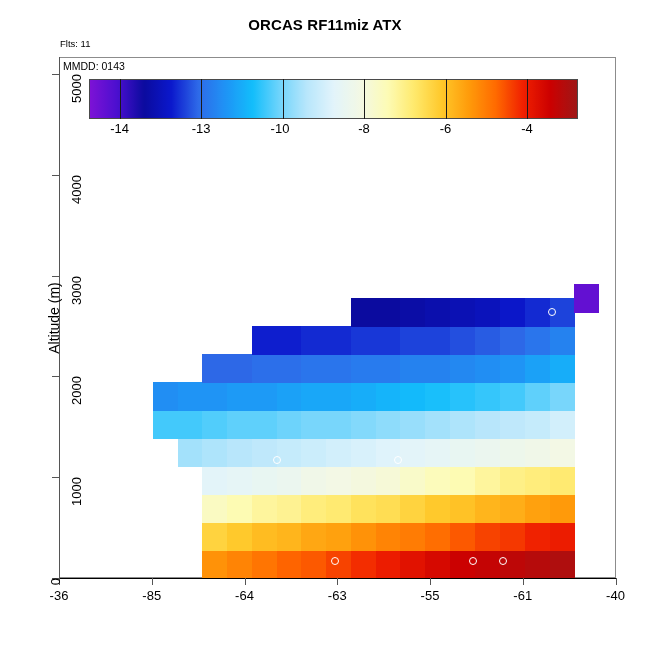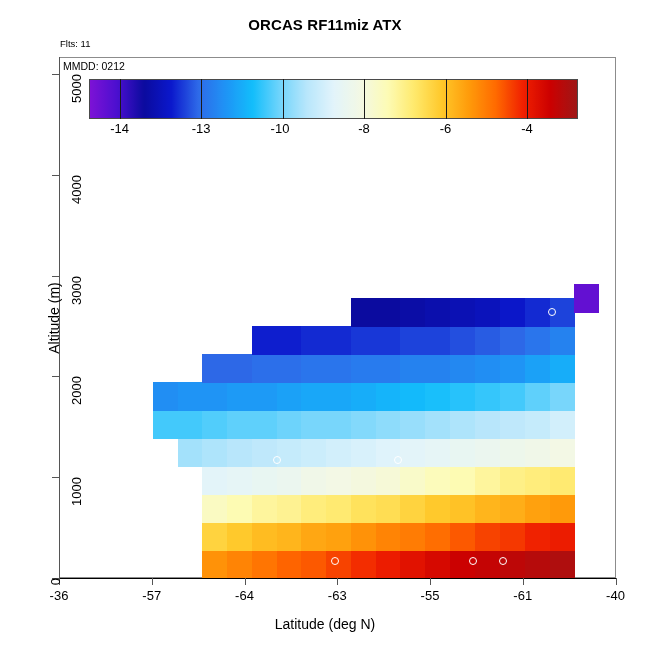--- a/index.html
+++ b/index.html
@@ -162,21 +162,21 @@
 <body>
 
 <div id="root">
 
   <div id="plot-title">ORCAS RF11miz ATX</div>
 
   <div id="flts-label">Flts: 11</div>
 
   <div id="plot-frame"></div>
 
-  <div id="mmdd-label">MMDD: 0212</div>
+  <div id="mmdd-label">MMDD: 0143</div>
 
   <div id="data-layer">
       <div class="data-cell" style="left: 201.835px; top: 549.978px; width: 25.3364px; height: 28.6224px; background: rgb(255, 146, 8);"></div>
       <div class="data-cell" style="left: 226.877px; top: 549.978px; width: 25.3364px; height: 28.6224px; background: rgb(255, 132, 5);"></div>
       <div class="data-cell" style="left: 251.92px; top: 549.978px; width: 25.3364px; height: 28.6224px; background: rgb(255, 117, 2);"></div>
       <div class="data-cell" style="left: 276.962px; top: 549.978px; width: 25.3364px; height: 28.6224px; background: rgb(254, 100, 0);"></div>
       <div class="data-cell" style="left: 301.077px; top: 549.978px; width: 25.3364px; height: 28.6224px; background: rgb(252, 89, 0);"></div>
       <div class="data-cell" style="left: 326.12px; top: 549.978px; width: 25.3364px; height: 28.6224px; background: rgb(247, 67, 0);"></div>
       <div class="data-cell" style="left: 351.162px; top: 549.978px; width: 25.3364px; height: 28.6224px; background: rgb(243, 45, 0);"></div>
       <div class="data-cell" style="left: 376.205px; top: 549.978px; width: 25.3364px; height: 28.6224px; background: rgb(236, 28, 0);"></div>
@@ -346,21 +346,21 @@
       <div class="cb-ticklabel" style="left: 438.062px;">-4</div>
     </div>
 
   <div id="axis-y-line"></div>
   <div id="axis-x-line"></div>
 
   <div id="ticks-layer">
       <div class="xtick" style="left: 59px;"></div>
       <div class="xticklabel" style="left: 59px;">-36</div>
       <div class="xtick" style="left: 151.75px;"></div>
-      <div class="xticklabel" style="left: 151.75px;">-57</div>
+      <div class="xticklabel" style="left: 151.75px;">-85</div>
       <div class="xtick" style="left: 244.5px;"></div>
       <div class="xticklabel" style="left: 244.5px;">-64</div>
       <div class="xtick" style="left: 337.25px;"></div>
       <div class="xticklabel" style="left: 337.25px;">-63</div>
       <div class="xtick" style="left: 430px;"></div>
       <div class="xticklabel" style="left: 430px;">-55</div>
       <div class="xtick" style="left: 522.75px;"></div>
       <div class="xticklabel" style="left: 522.75px;">-61</div>
       <div class="xtick" style="left: 615.5px;"></div>
       <div class="xticklabel" style="left: 615.5px;">-40</div>
@@ -371,18 +371,17 @@
       <div class="ytick" style="top: 376.4px;"></div>
       <div class="yticklabel" style="top: 376.4px;">2000</div>
       <div class="ytick" style="top: 275.6px;"></div>
       <div class="yticklabel" style="top: 275.6px;">3000</div>
       <div class="ytick" style="top: 174.8px;"></div>
       <div class="yticklabel" style="top: 174.8px;">4000</div>
       <div class="ytick" style="top: 74px;"></div>
       <div class="yticklabel" style="top: 74px;">5000</div>
     </div>
 
-  <div id="xlabel">Latitude (deg N)</div>
   <div id="ylabel-wrap">
     <div id="ylabel">Altitude (m)</div>
   </div>
 
 </div>
 
 </body></html>

